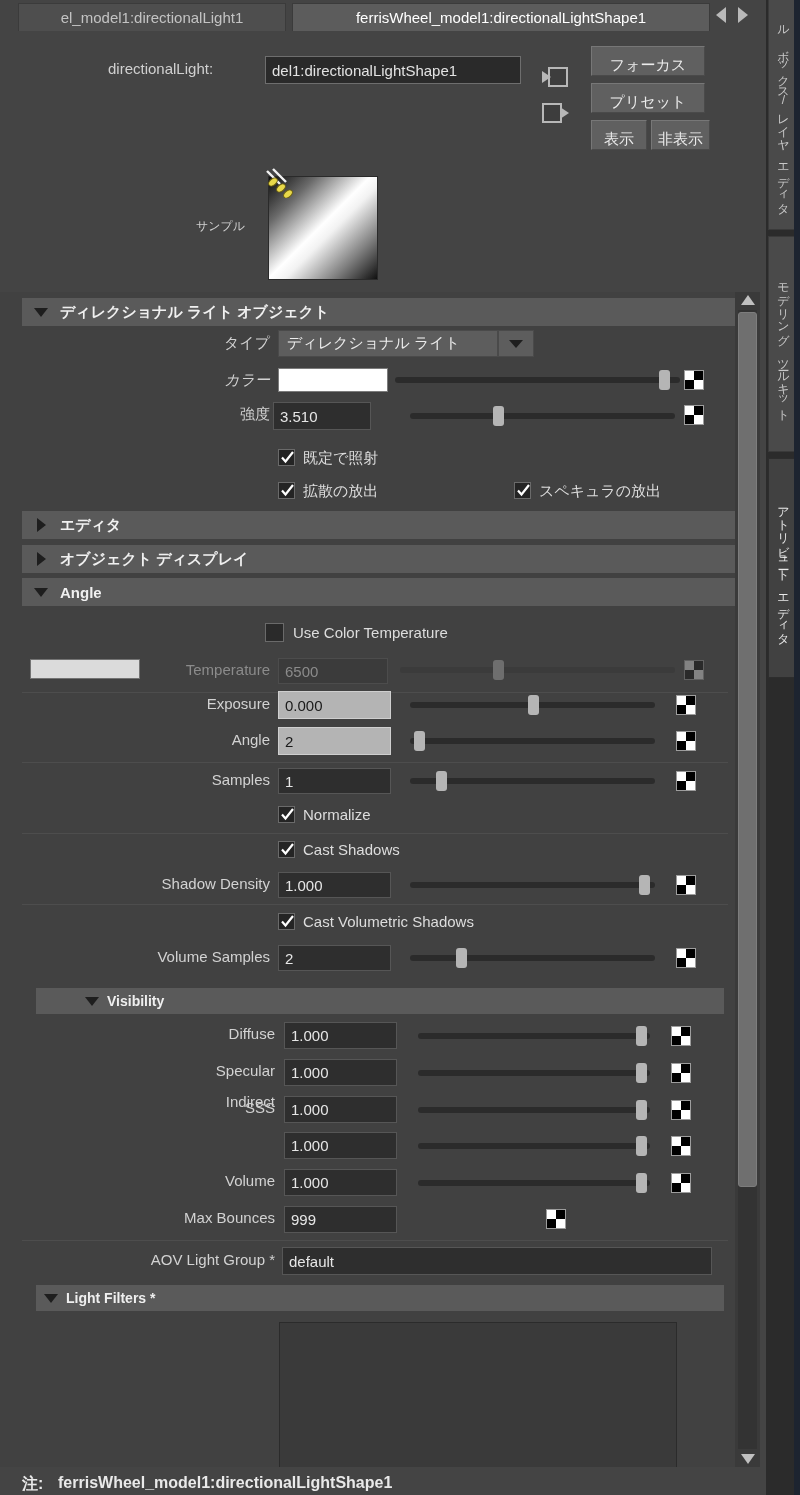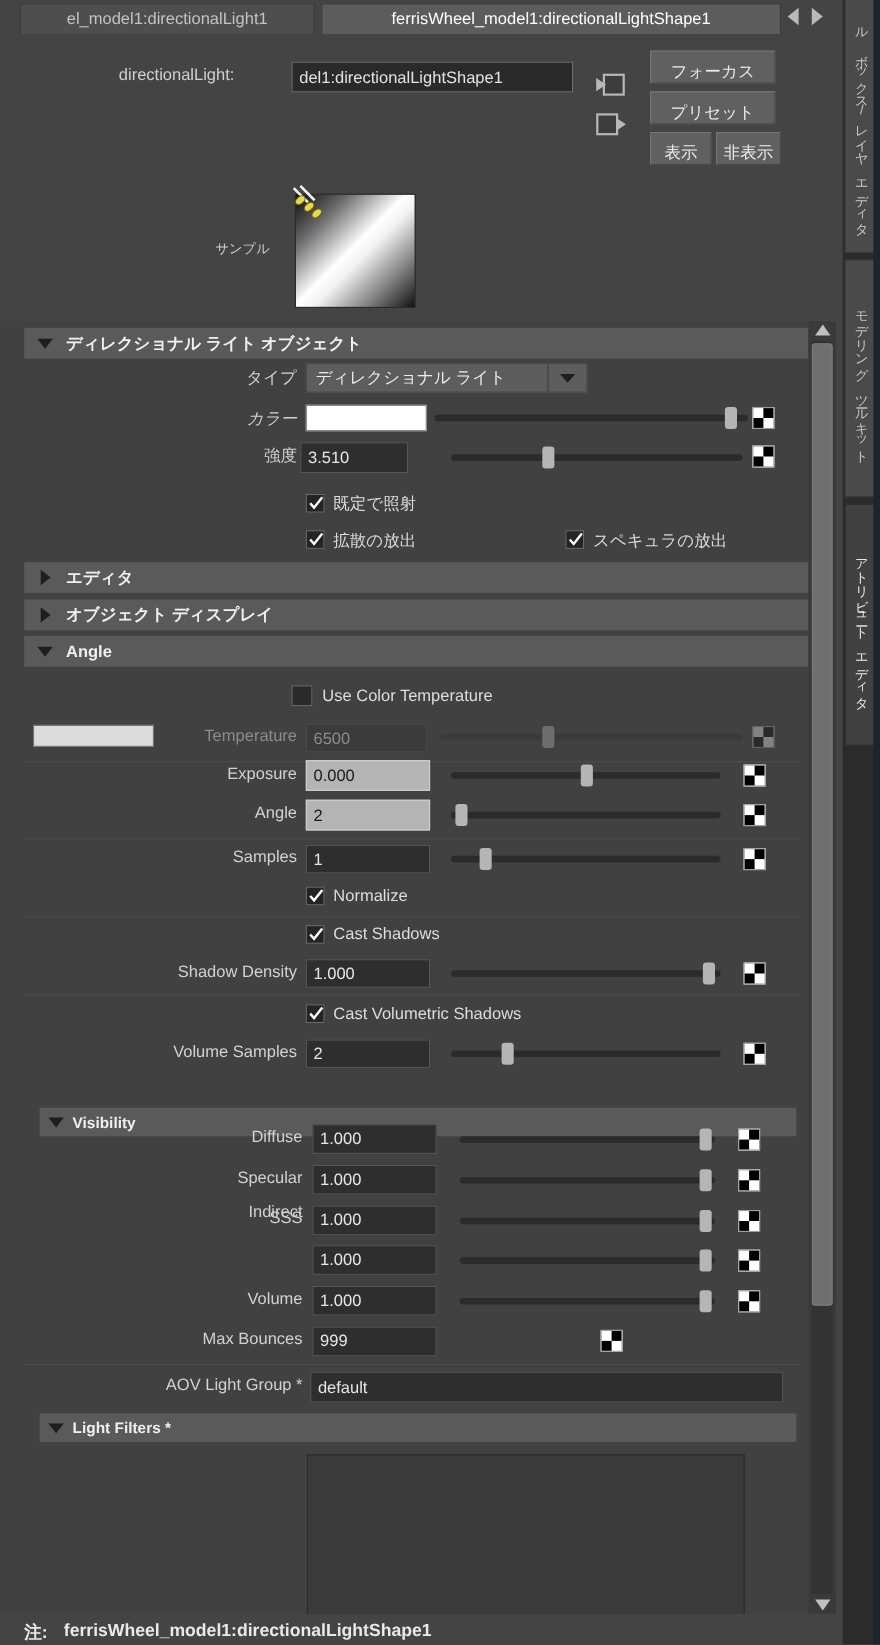--- a/index.html
+++ b/index.html
@@ -373,21 +373,21 @@
     </div>
     <div class="slider" style="left:410px; top:656px; width:245px;">
       <div class="s-track"></div>
       <div class="s-thumb" style="left:46px;"></div>
     </div>
     <div class="mapbtn" style="left:676px; top:656px;">
       <i class="tr"></i>
         <i class="bl"></i>
     </div>
 
-    <div class="sub-hdr" style="top:715px;">
+    <div class="sub-hdr" style="top:696px;padding-left:41px;">
       <span class="arrow">
           <i class="a-down"></i>
         </span>
       <span>Visibility</span>
     </div>
 
     <div class="rlabel" style="left:130px; top:733px; width:145px;">Diffuse</div>
     <div class="field" style="left:284px; top:730px; width:113px; height:27px;">
       <span>1.000</span>
     </div>

